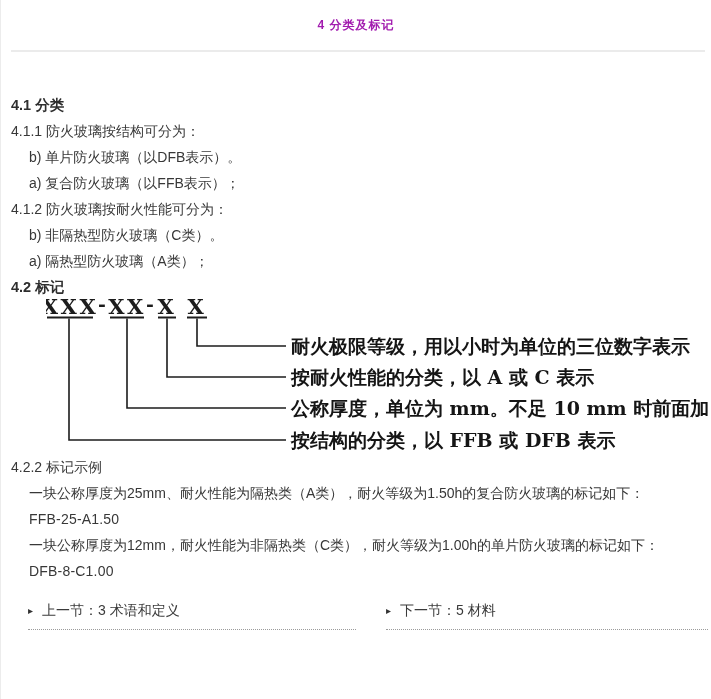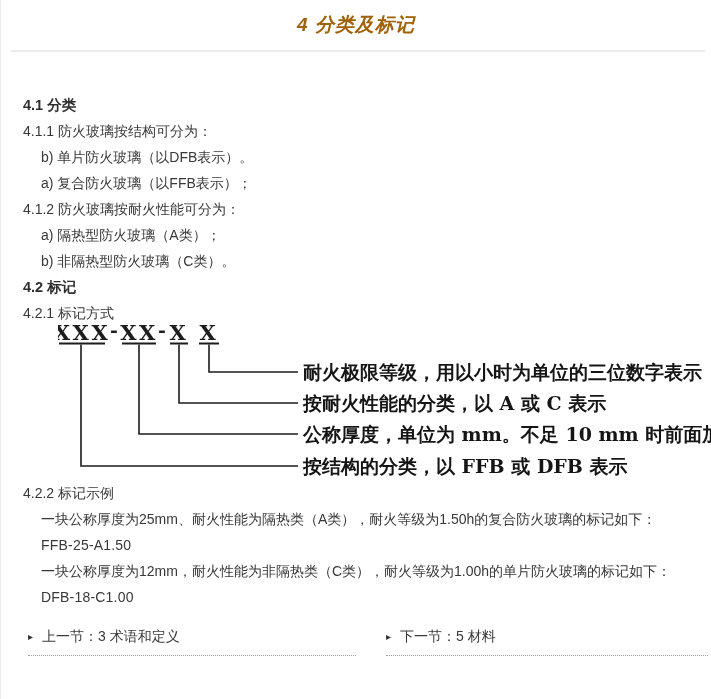--- a/index.html
+++ b/index.html
@@ -7,24 +7,24 @@
   body {
     width: 711px; height: 699px;
     background: #ffffff;
     font-family: "Liberation Sans", sans-serif;
     color: #383838;
     overflow: hidden;
   }
   .page { width: 711px; height: 699px; border-left: 1px solid #ececec; }
 
   .header { height: 50px; display: flex; align-items: center; justify-content: center; }
-  .header-title { font-size: 19px; font-weight: 700; color: #a16207; letter-spacing: 1px; font-style: italic; }
+  .header-title { font-size: 12px; font-weight: 700; color: #a21caf; letter-spacing: 1px; }
   .divider { height: 2px; background: #ebebeb; margin: 0 6px 0 10px; }
 
-  .main { padding: 40px 6px 0 10px; font-size: 14px; margin-left: 12px; }
+  .main { padding: 40px 6px 0 10px; font-size: 14px; }
   .line { line-height: 26px; margin: 0; white-space: nowrap; }
   .h { font-weight: 700; color: #2e2e2e; font-size: 14.5px; }
   .ind { padding-left: 18px; }
   .code { letter-spacing: 0.2px; }
 
   .diagram { margin: -4px 0 0 35px; }
   .diagram svg { display: block; }
   .dg-mark {
     font-family: "DejaVu Serif", serif;
     font-size: 21px; font-weight: 700; fill: #1c1c1c; letter-spacing: 2.5px;
@@ -52,24 +52,23 @@
     <span class="header-title">4 分类及标记</span>
   </div>
   <div class="divider"></div>
 
   <div class="main">
     <p class="line h">4.1 分类</p>
     <p class="line">4.1.1 防火玻璃按结构可分为：</p>
     <p class="line ind">b) 单片防火玻璃（以DFB表示）。</p>
     <p class="line ind">a) 复合防火玻璃（以FFB表示）；</p>
     <p class="line">4.1.2 防火玻璃按耐火性能可分为：</p>
+    <p class="line ind">b) 非隔热型防火玻璃（C类）。</p>
     <p class="line ind">a) 隔热型防火玻璃（A类）；</p>
-    <p class="line ind">b) 非隔热型防火玻璃（C类）。</p>
     <p class="line h">4.2 标记</p>
-    <p class="line">4.2.1 标记方式</p>
 
     <div class="diagram">
       <svg width="666" height="158" viewBox="0 0 666 158">
 
         <text class="dg-mark" x="24" y="18" text-anchor="middle">XXX</text>
         <text class="dg-dash" x="56" y="15" text-anchor="middle">-</text>
         <text class="dg-mark" x="81" y="18" text-anchor="middle">XX</text>
         <text class="dg-dash" x="104" y="15" text-anchor="middle">-</text>
         <text class="dg-mark" x="121" y="18" text-anchor="middle">X</text>
         <text class="dg-mark" x="151" y="18" text-anchor="middle">X</text>
@@ -88,21 +87,21 @@
         <text class="dg-label" x="245" y="87.5">按耐火性能的分类，以 A 或 C 表示</text>
         <text class="dg-label" x="245" y="118.5">公称厚度，单位为 mm。不足 10 mm 时前面加 0</text>
         <text class="dg-label" x="245" y="150.5">按结构的分类，以 FFB 或 DFB 表示</text>
       </svg>
     </div>
 
     <p class="line">4.2.2 标记示例</p>
     <p class="line ind">一块公称厚度为25mm、耐火性能为隔热类（A类），耐火等级为1.50h的复合防火玻璃的标记如下：</p>
     <p class="line ind code">FFB-25-A1.50</p>
     <p class="line ind">一块公称厚度为12mm，耐火性能为非隔热类（C类），耐火等级为1.00h的单片防火玻璃的标记如下：</p>
-    <p class="line ind code">DFB-18-C1.00</p>
+    <p class="line ind code">DFB-8-C1.00</p>
   </div>
 
   <div class="footer">
     <div class="nav nav-prev">
       <span class="arrow">▸</span>
       <span>上一节：3 术语和定义</span>
     </div>
     <div class="nav nav-next">
       <span class="arrow">▸</span>
       <span>下一节：5 材料</span>

